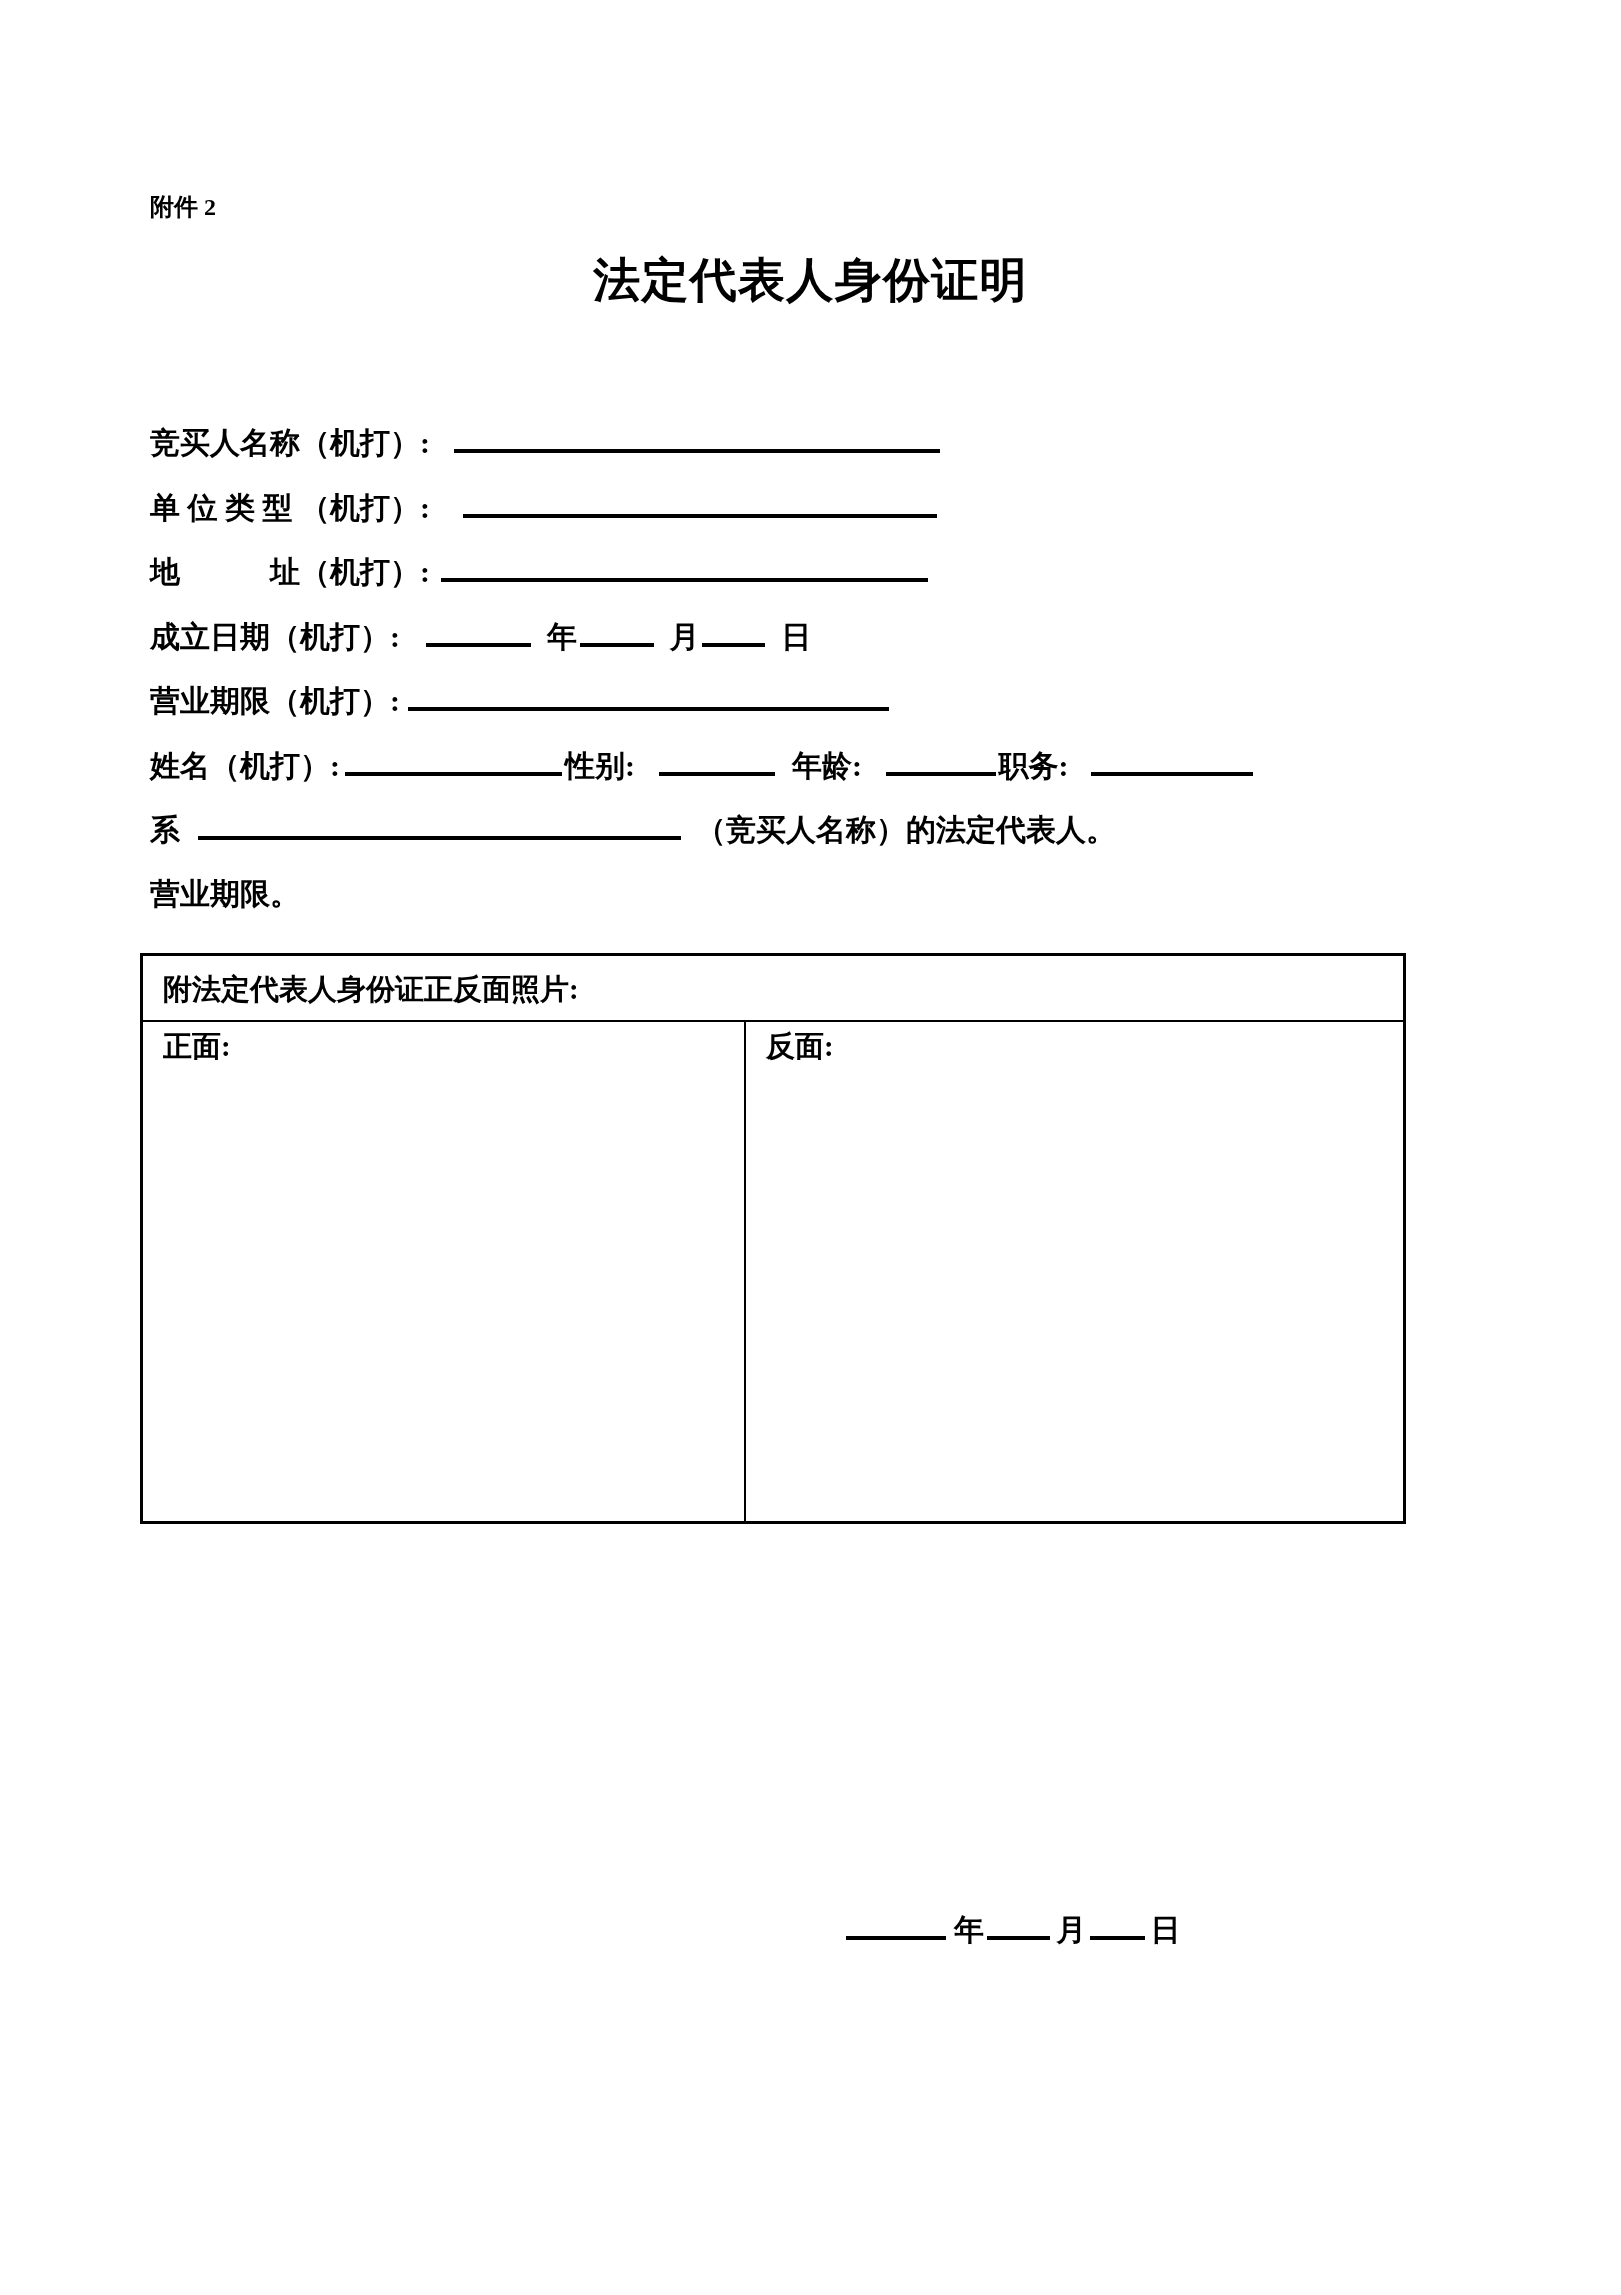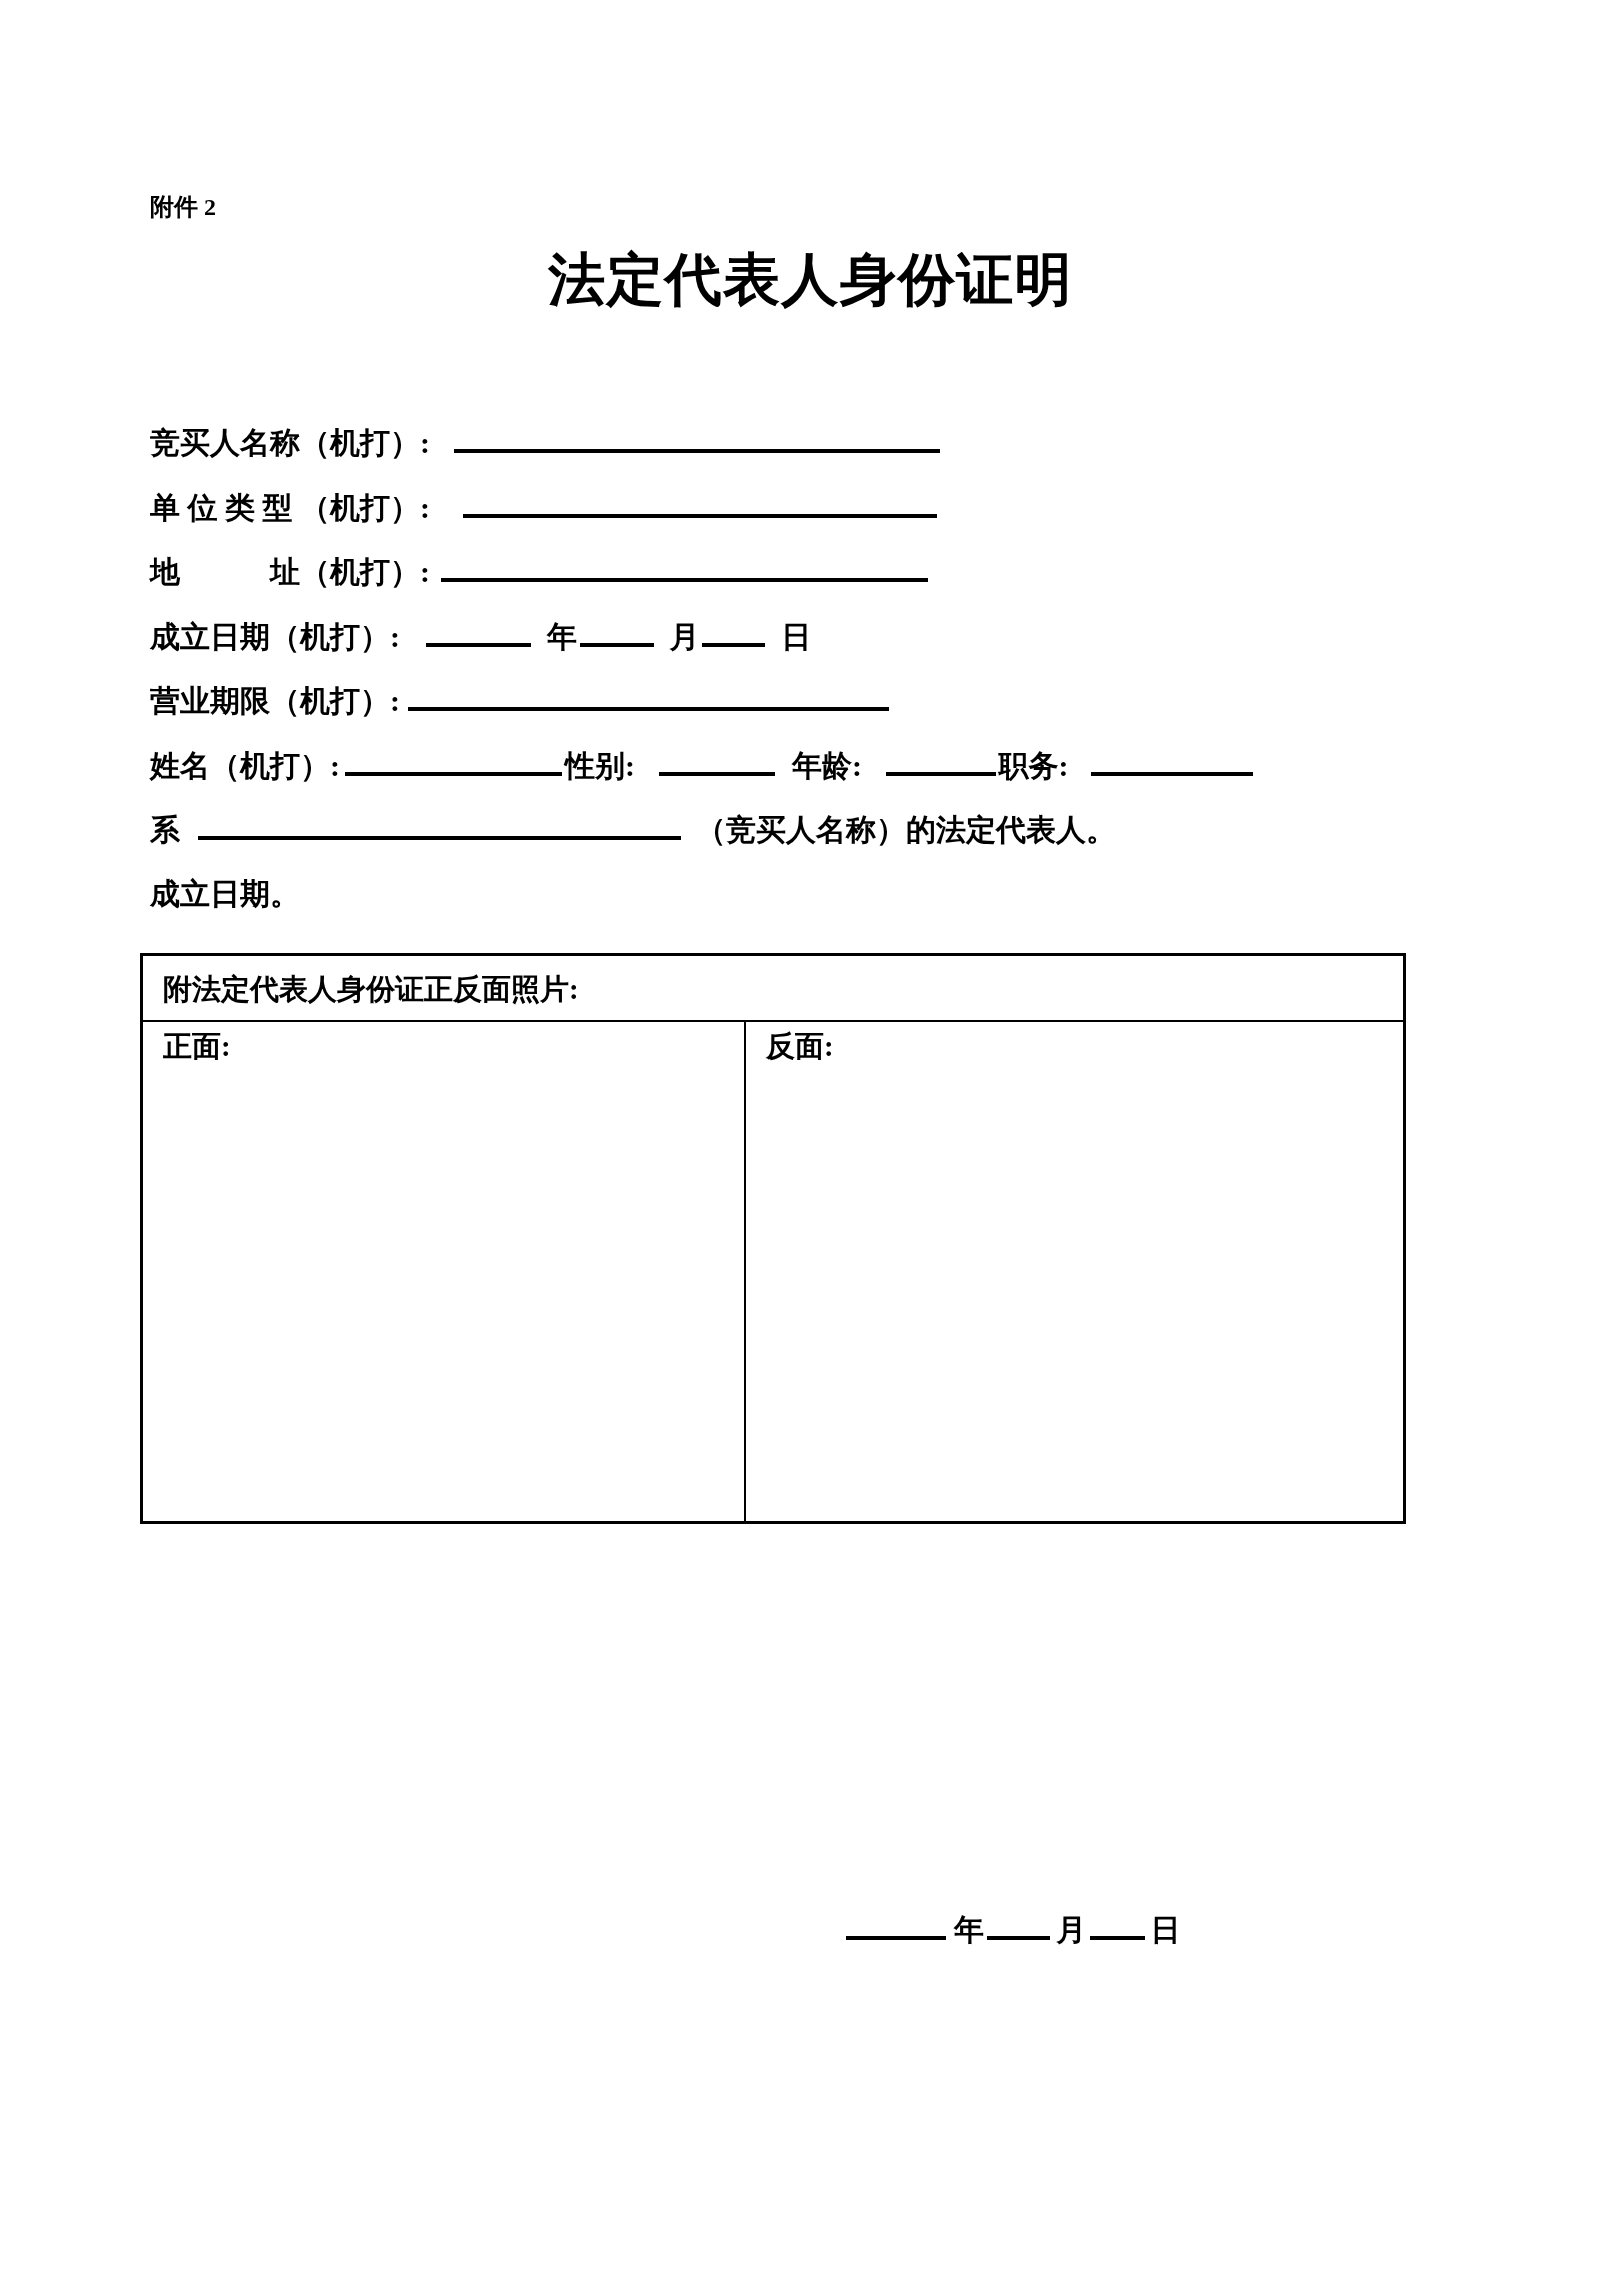--- a/index.html
+++ b/index.html
@@ -18,21 +18,21 @@
     position: absolute;
     left: 150px; top: 189px;
     font-size: 24px; line-height: 36px;
     white-space: nowrap;
   }
   .doc-title {
     position: absolute;
     left: 0; top: 255px;
     width: 100%;
     text-align: center;
-    font-size: 57px; line-height: 50px;
+    font-size: 47px; line-height: 50px;
     letter-spacing: 1.3px;
     white-space: nowrap;
   }
   .row {
     position: absolute;
     left: 150px;
     font-size: 30px;
     line-height: 36px;
     white-space: nowrap;
   }
@@ -142,21 +142,21 @@
 
   <div class="row r6">
     <span>姓名（机打）:</span><span class="blank ml8" style="width:217px"></span><span class="ml4">性别:</span><span class="blank ml36" style="width:116px"></span><span class="ml26">年龄:</span><span class="blank ml36" style="width:110px"></span><span class="ml4">职务:</span><span class="blank ml34" style="width:162px"></span>
   </div>
 
   <div class="row r7">
     <span>系</span><span class="blank ml28" style="width:483px"></span><span class="ml22">（竞买人名称）的法定代表人。</span>
   </div>
 
   <div class="row r8">
-    <span>成立日期。</span>
+    <span>营业期限。</span>
   </div>
 
   <div class="photo-box">
     <div class="photo-box-header">附法定代表人身份证正反面照片:</div>
     <div class="photo-box-body">
       <div class="photo-cell front">
         <span>正面:</span>
       </div>
       <div class="photo-cell back">
         <span>反面:</span>

